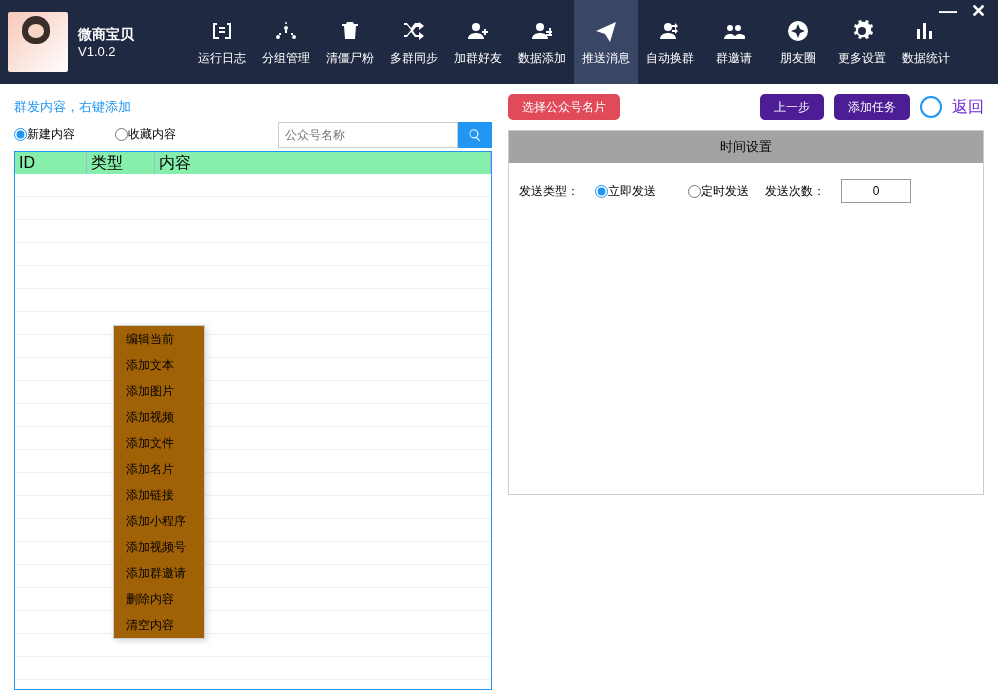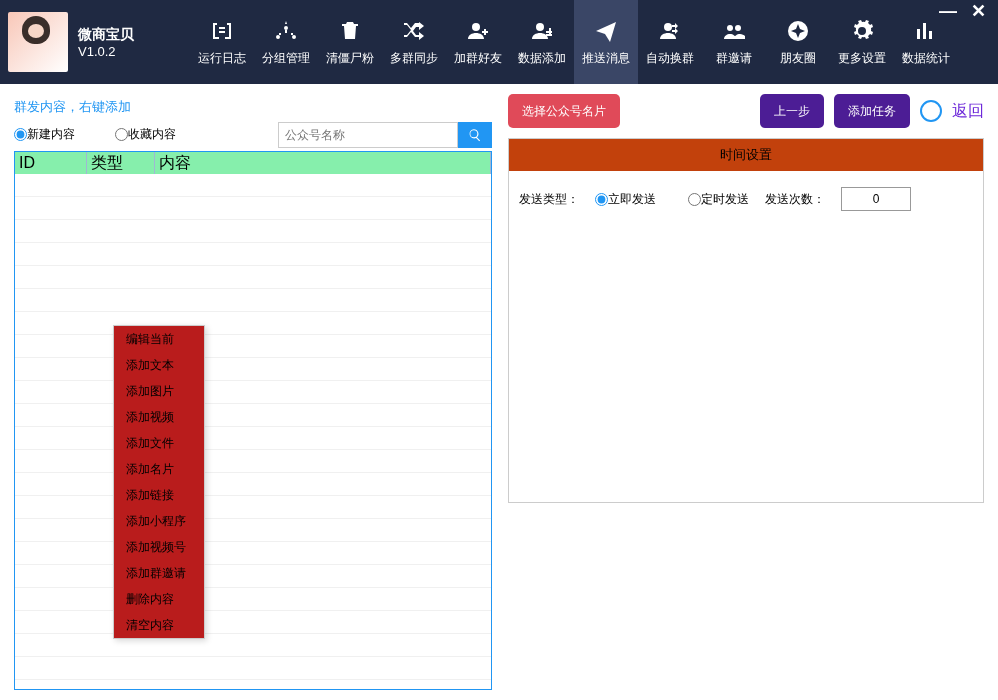--- a/index.html
+++ b/index.html
@@ -39,34 +39,34 @@
 
 .table-wrap { border: 1px solid #2196f3; flex: 1; display: flex; flex-direction: column; overflow: hidden; position: relative; }
 .table-head { display: flex; background: #86efac; height: 22px; font-size: 16px; text-align: center; }
 .table-head .th { border-right: 1px solid #9fb8d4; display: flex; align-items: center; padding-left: 4px; }
 .th-id { width: 72px; }
 .th-type { width: 68px; }
 .th-content { flex: 1; }
 .table-body { flex: 1; overflow: hidden; background: repeating-linear-gradient(to bottom, #fff 0, #fff 22px, #f0f0f0 22px, #f0f0f0 23px); }
 
 
-.context-menu { position: absolute; left: 113px; top: 325px; width: 92px; background: #b91c1c; border: 1px solid #ccc; box-shadow: 2px 2px 6px rgba(0,0,0,0.15); z-index: 100; }
+.context-menu { position: absolute; left: 113px; top: 325px; width: 92px; background: #a16207; border: 1px solid #ccc; box-shadow: 2px 2px 6px rgba(0,0,0,0.15); z-index: 100; }
 .context-menu .menu-item { height: 26px; display: flex; align-items: center; padding-left: 12px; font-size: 12px; cursor: pointer; }
 
 
 .right-top { display: flex; align-items: center; gap: 10px; margin-bottom: 10px; }
-.btn { height: 34px; padding: 0 14px; border-radius: 5px; color: #fff; font-size: 12px; border: none; cursor: pointer; display: flex; align-items: center; }
+.btn { height: 26px; padding: 0 14px; border-radius: 5px; color: #fff; font-size: 12px; border: none; cursor: pointer; display: flex; align-items: center; }
 .btn-red { background: #e04a59; }
 .btn-blue { background: #4c1d95; }
 .spacer { flex: 1; }
 .back-arrow { width: 22px; height: 22px; border: 2px solid #2196f3; border-radius: 50%; display: flex; align-items: center; justify-content: center; cursor: pointer; }
 .back-text { color: #6d28d9; font-size: 16px; cursor: pointer; }
 
 .settings-box { border: 1px solid #ccc; flex: 0 0 365px; display: flex; flex-direction: column; }
-.settings-title { height: 32px; background: #c2410c; display: flex; align-items: center; justify-content: center; font-size: 13px; }
+.settings-title { height: 32px; background: #a3a3a3; display: flex; align-items: center; justify-content: center; font-size: 13px; }
 .settings-body { padding: 16px 10px; display: flex; flex-direction: row; gap: 16px; font-size: 12px; }
 .settings-row { display: flex; align-items: center; gap: 12px; }
 .settings-row .label { width: 64px; }
 .count-input { width: 70px; height: 24px; border: 1px solid #999; text-align: center; font-size: 12px; }
 
 svg { fill: #fff; }
 </style>
 </head>
 <body>
 

